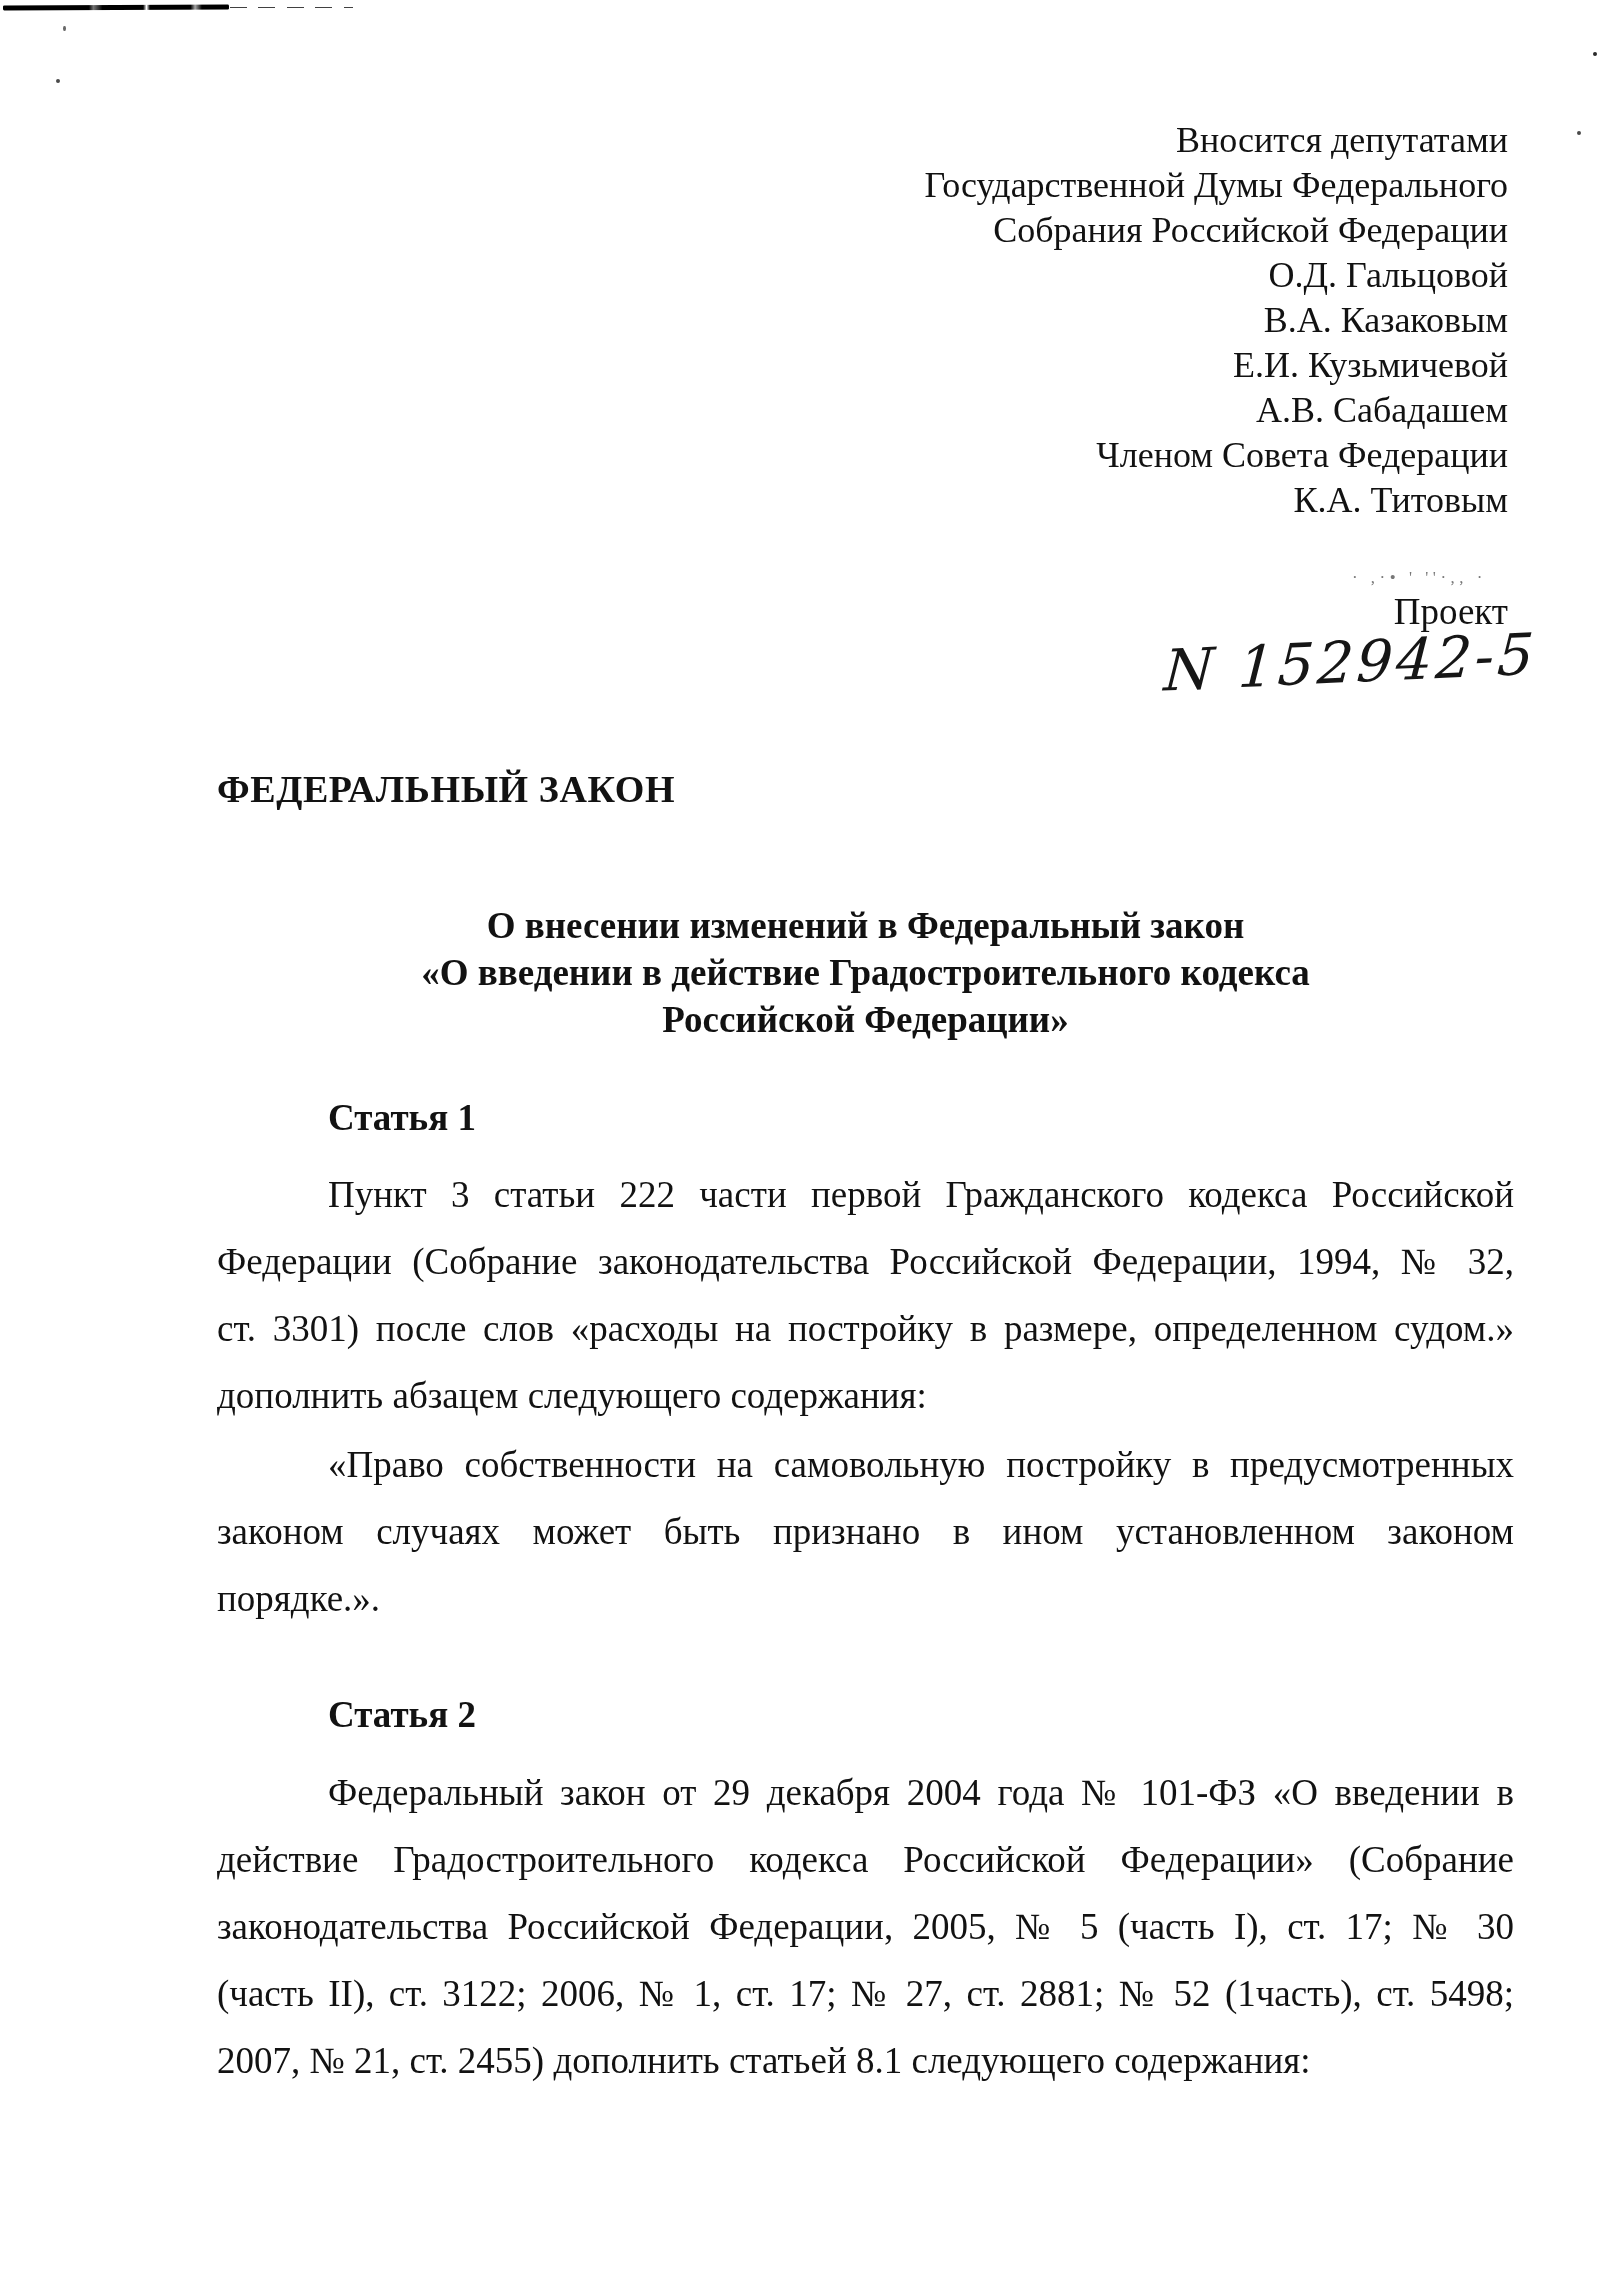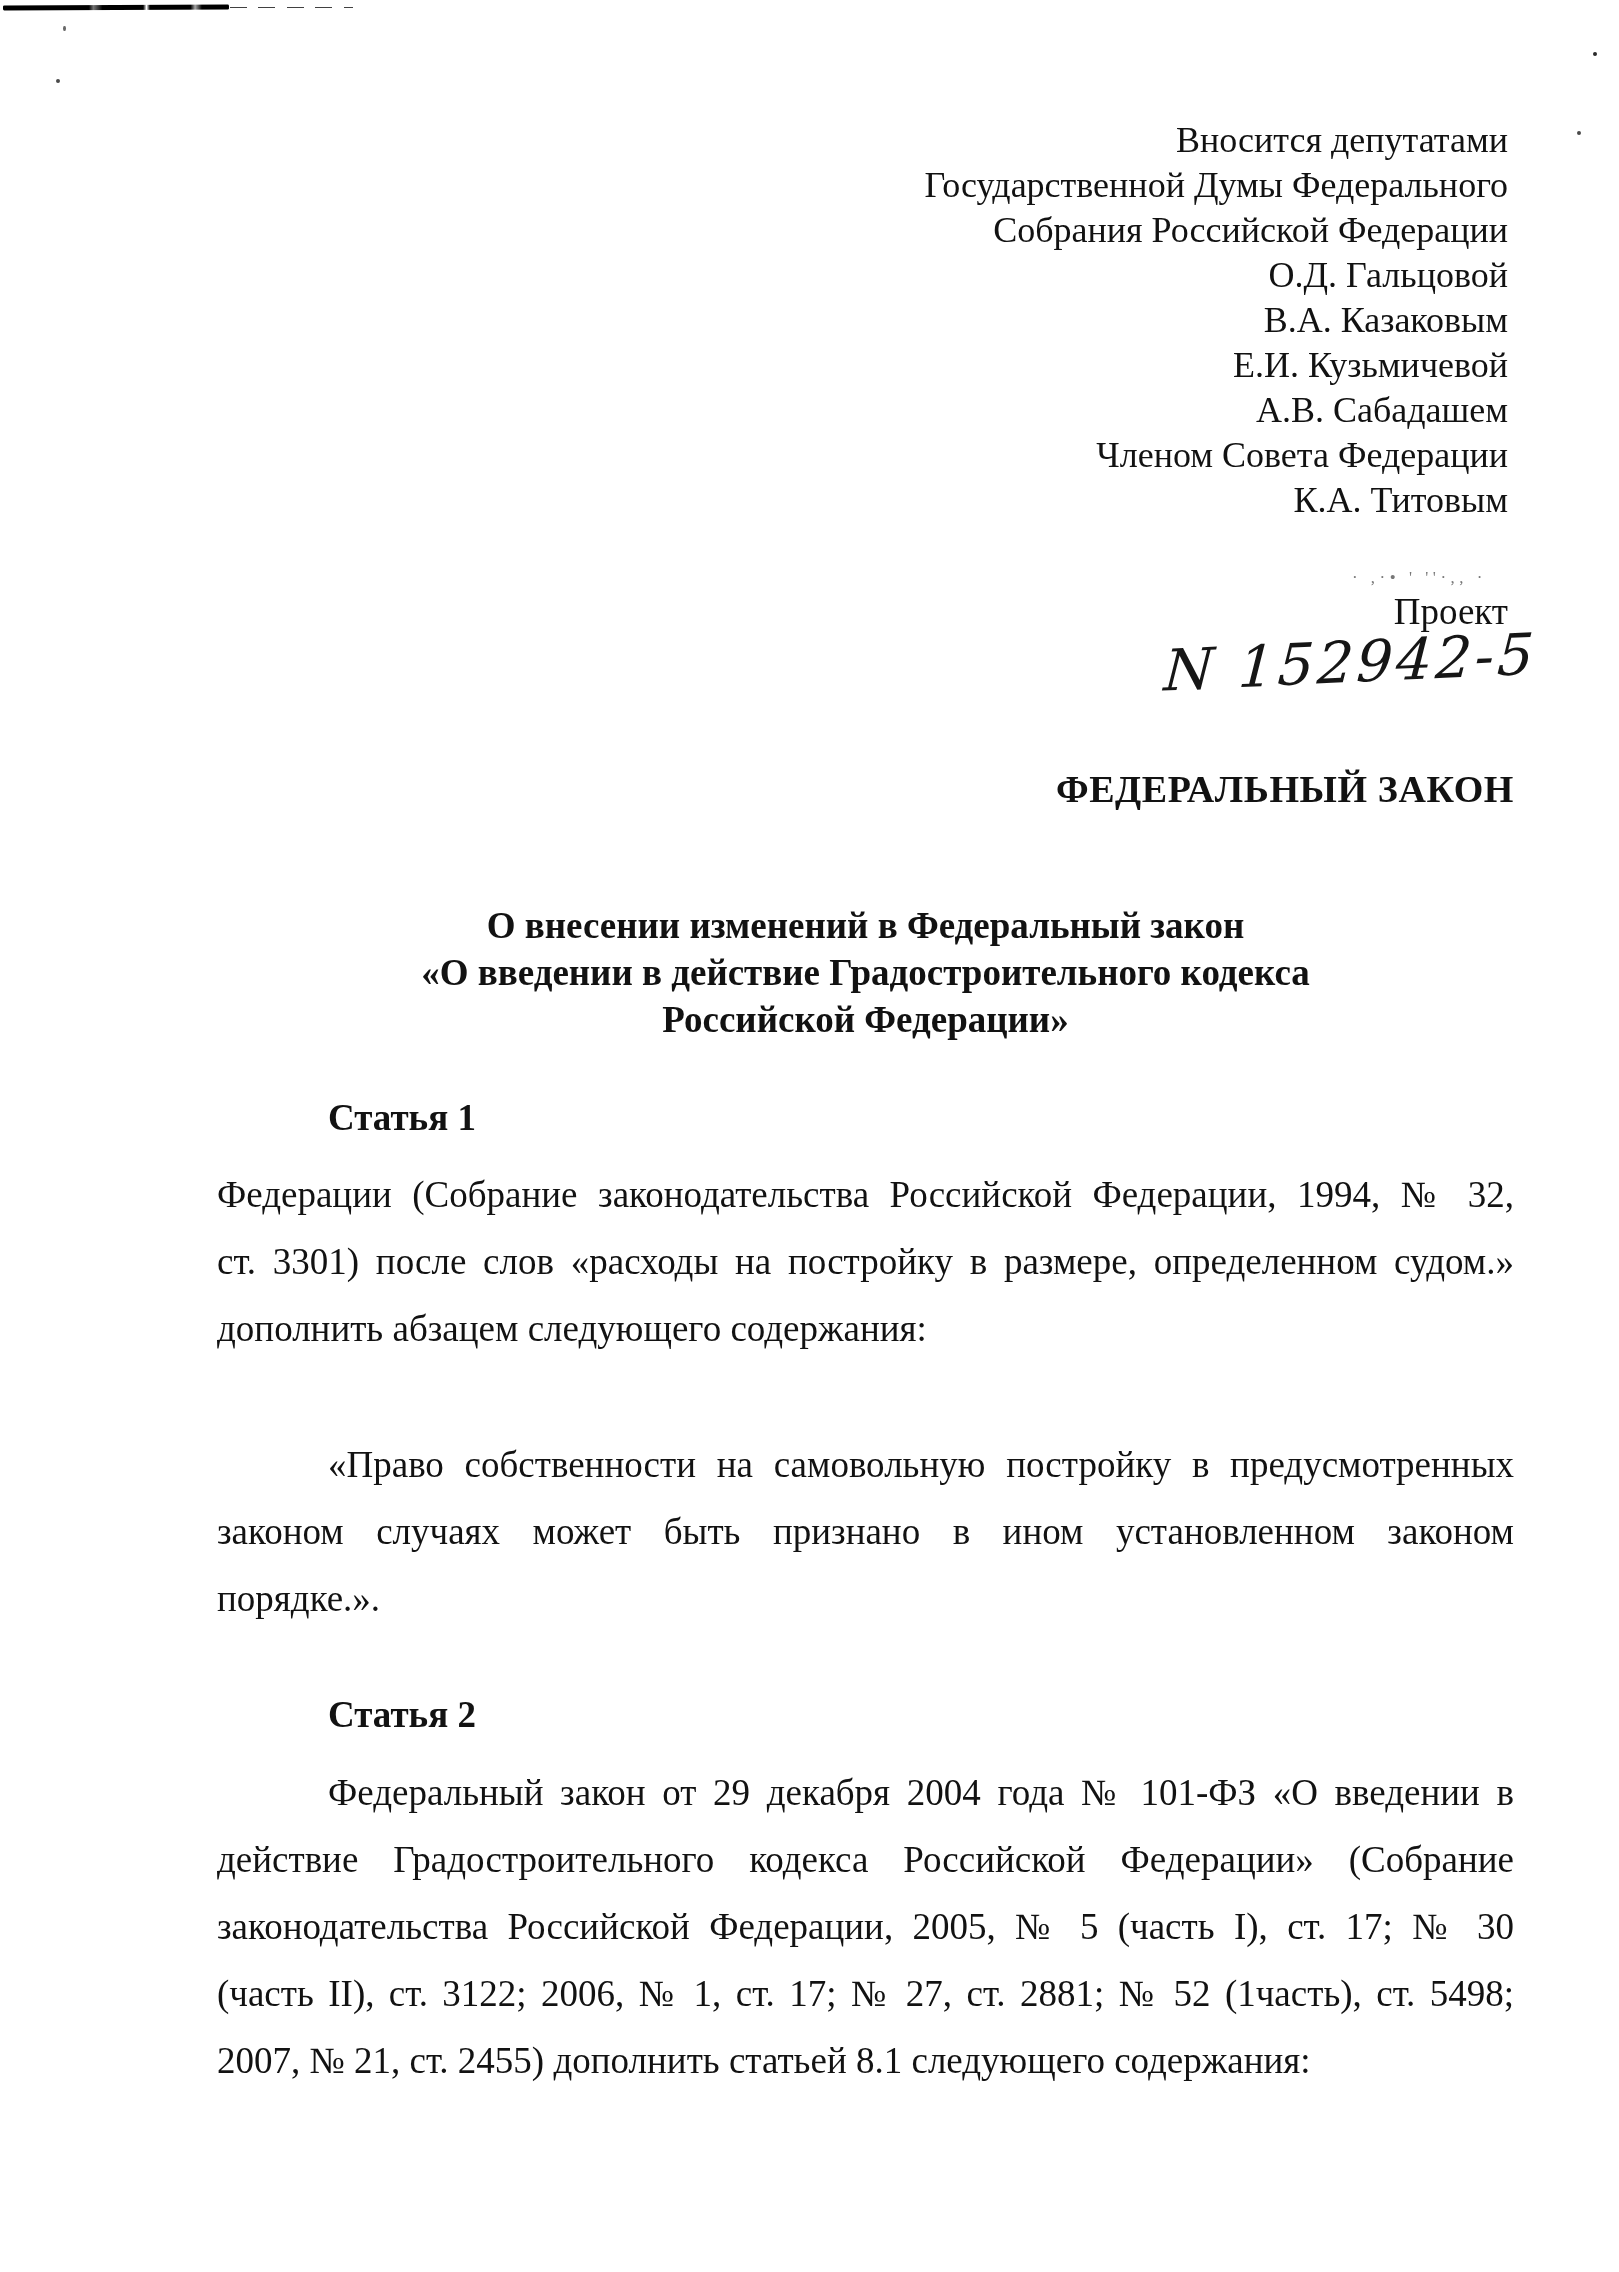--- a/index.html
+++ b/index.html
@@ -89,21 +89,21 @@
     white-space: nowrap;
     color: #161616;
   }
 
   
   .law-type {
     position: absolute;
     left: 217px;
     width: 1297px;
     top: 767px;
-    text-align: right;
+    text-align: left;
     font-weight: bold;
     font-size: 38px;
     letter-spacing: 0.6px;
   }
   .law-subject {
     position: absolute;
     left: 217px;
     width: 1297px;
     top: 858px;
     text-align: center;
@@ -179,20 +179,21 @@
 
   <div class="law-subject">
     <div>О внесении изменений в Федеральный закон</div>
     <div>«О введении в действие Градостроительного кодекса</div>
     <div>Российской Федерации»</div>
   </div>
 
   <div class="article-heading" id="article1-heading">Статья 1</div>
 
   <div class="para" id="para1">
+    <div class="jline first">Пункт 3 статьи 222 части первой Гражданского кодекса Российской</div>
     <div class="jline">Федерации (Собрание законодательства Российской Федерации, 1994, № 32,</div>
     <div class="jline">ст. 3301) после слов «расходы на постройку в размере, определенном судом.»</div>
     <div class="jline last">дополнить абзацем следующего содержания:</div>
   </div>
 
   <div class="para" id="para2">
     <div class="jline first">«Право собственности на самовольную постройку в предусмотренных</div>
     <div class="jline">законом случаях может быть признано в ином установленном законом</div>
     <div class="jline last">порядке.».</div>
   </div>

